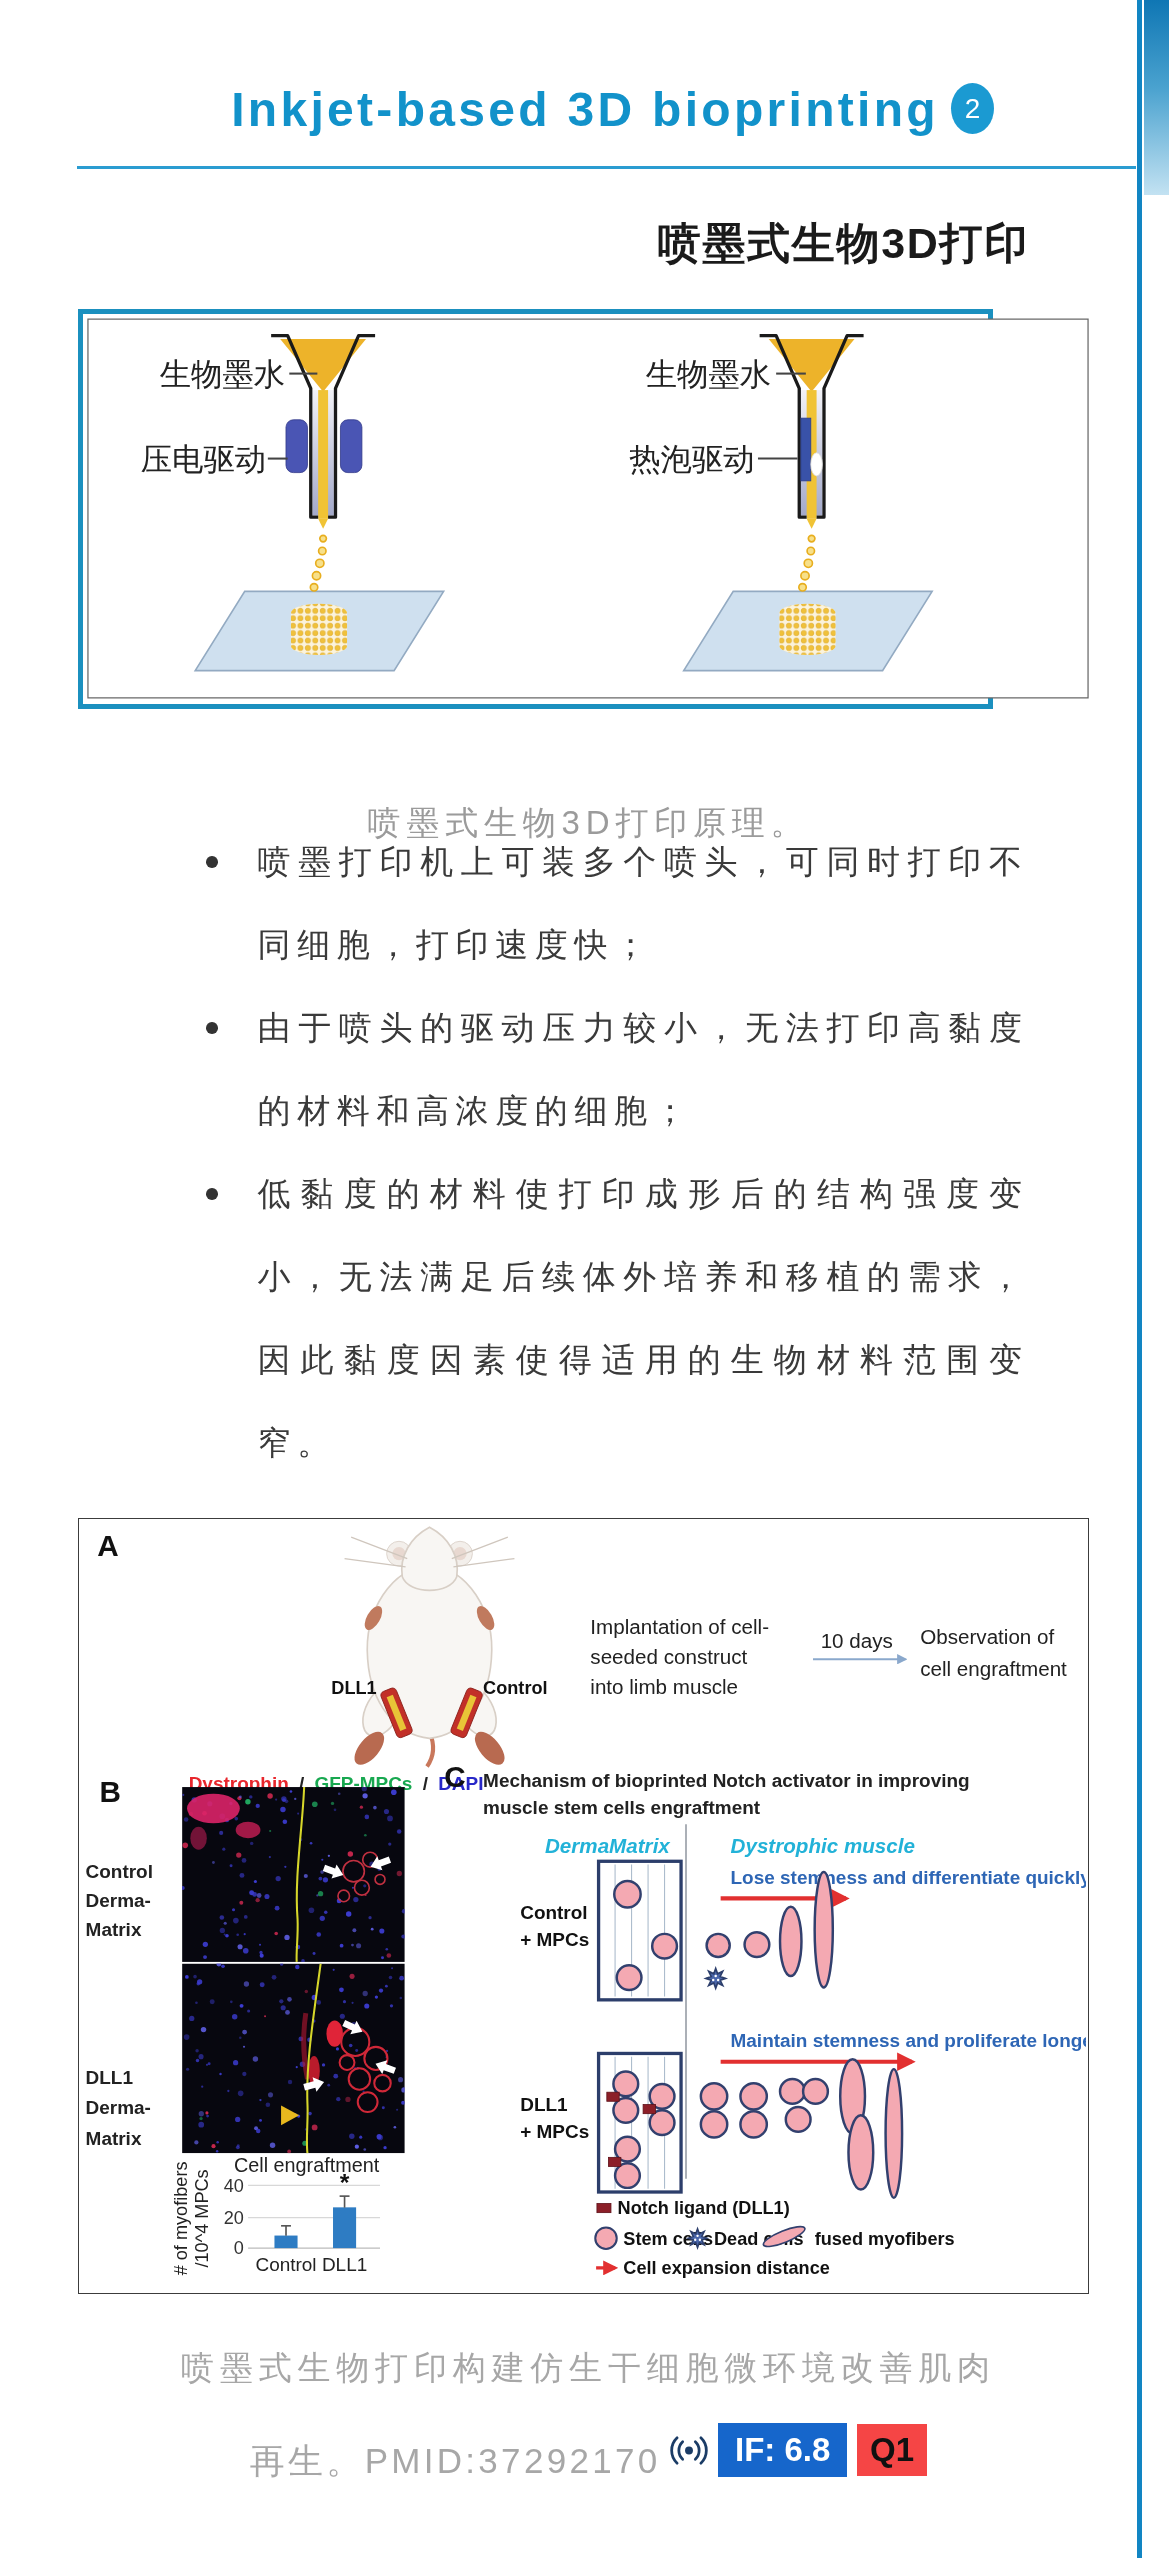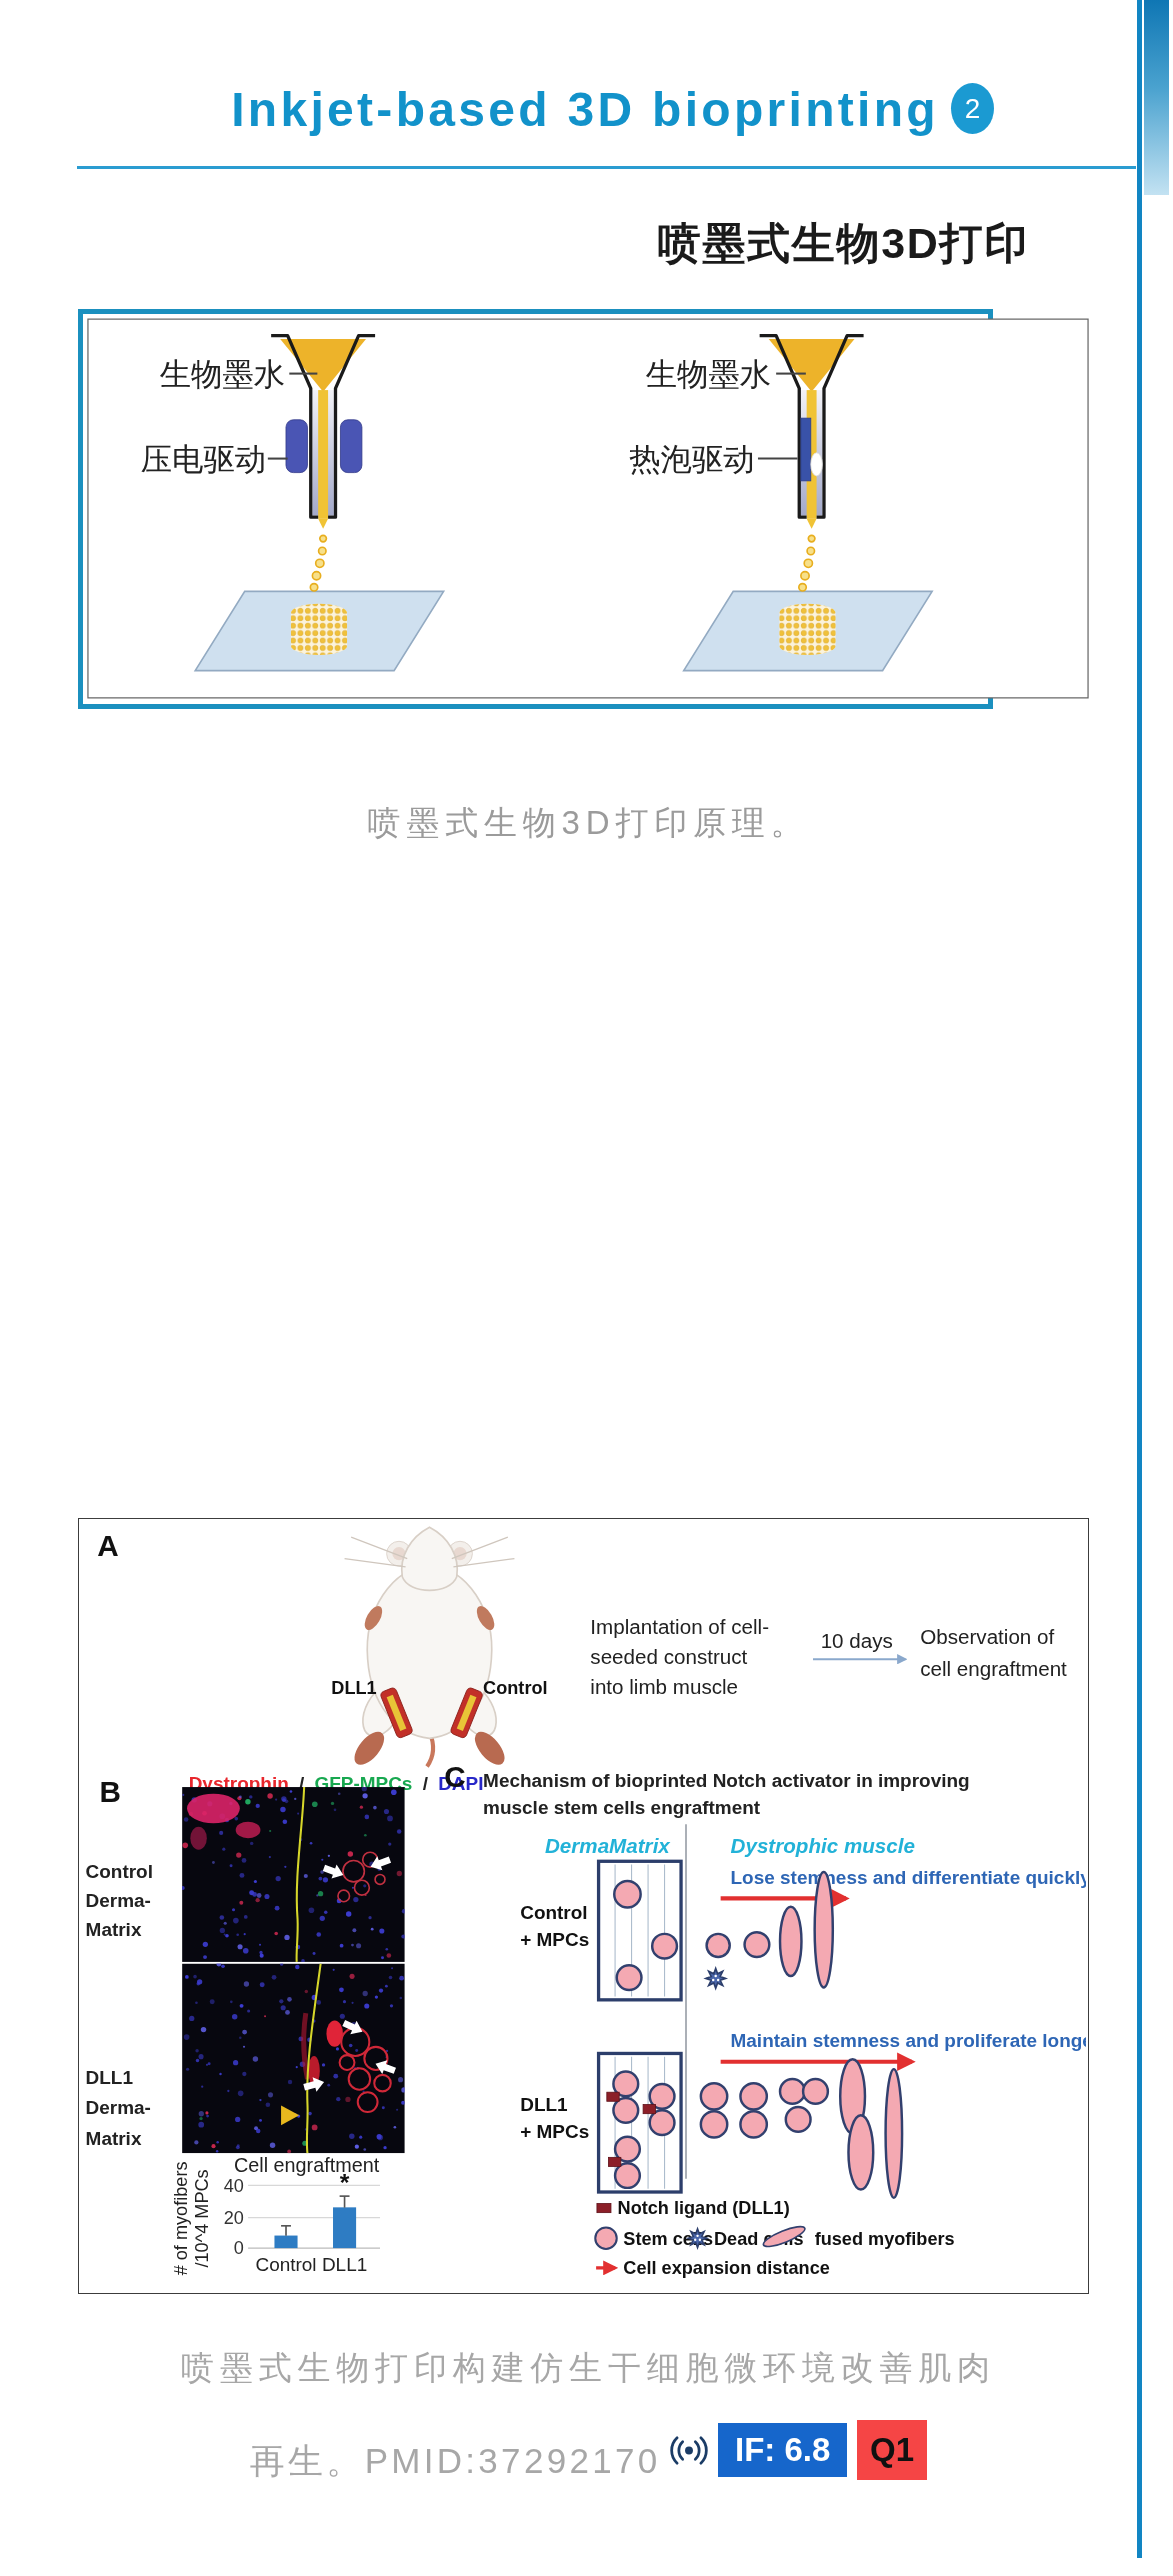--- a/index.html
+++ b/index.html
@@ -31,21 +31,21 @@
                text-align:justify;}
   
   .figure-box{left:78px;top:1518px;width:1011px;height:776px;border:1.7px solid #3c3c3c;
               box-sizing:border-box;background:#fff;}
   .fig-cap1{top:2346px;color:#a7a7a7;}
   .fig-cap-row{left:78px;top:2421px;width:1021px;height:58px;display:flex;align-items:center;
                justify-content:center;gap:10px;}
   .fig-cap-text{color:#a7a7a7;font-size:35px;letter-spacing:3.3px;white-space:nowrap;margin-top:23px;}
   .if-badge{background:#1666cb;color:#fff;font-size:33px;font-weight:bold;height:54px;
             display:flex;align-items:center;padding:0 16.5px;}
-  .q-badge{background:#f54545;color:#111;font-size:33px;font-weight:bold;height:60px;
+  .q-badge{background:#f54545;color:#111;font-size:33px;font-weight:bold;height:52px;
            display:flex;align-items:center;padding:0 13.2px;}
   svg text{font-family:"Liberation Sans","DejaVu Sans",sans-serif;}
   .cjk-serif{font-family:"Liberation Serif","DejaVu Serif",serif;}
 </style>
 </head>
 <body>
 
 <div class="page">
 
   <div class="abs side-line"></div>
@@ -118,20 +118,34 @@
         <line x1="840" y1="72" x2="876" y2="72" stroke="#444" stroke-width="2.5"></line>
         <line x1="818" y1="175" x2="866" y2="175" stroke="#444" stroke-width="2.5"></line>
         <text class="cjk-serif" x="682" y="86" font-size="38" fill="#222">生物墨水</text>
         <text class="cjk-serif" x="662" y="189" font-size="38" fill="#222">热泡驱动</text>
       </g>
     </svg>
   </div>
 
   <div class="abs caption cap1">喷墨式生物3D打印原理。</div>
 
+  <div class="abs bullets">
+    <div class="bullet-row">
+      <span class="bullet-dot"></span>
+      <div class="bullet-text">喷墨打印机上可装多个喷头，可同时打印不同细胞，打印速度快；</div>
+    </div>
+    <div class="bullet-row">
+      <span class="bullet-dot"></span>
+      <div class="bullet-text">由于喷头的驱动压力较小，无法打印高黏度的材料和高浓度的细胞；</div>
+    </div>
+    <div class="bullet-row">
+      <span class="bullet-dot"></span>
+      <div class="bullet-text">低黏度的材料使打印成形后的结构强度变小，无法满足后续体外培养和移植的需求，因此黏度因素使得适用的生物材料范围变窄。</div>
+    </div>
+  </div>
 
   <div class="abs figure-box">
     <svg width="1007" height="772" viewBox="0 0 1221 936">
       <defs>
         <marker id="arrR" viewBox="0 0 10 10" refX="8" refY="5" markerWidth="4.5" markerHeight="4.5" orient="auto">
           <path d="M0,0 L10,5 L0,10 Z" fill="#e23030"></path>
         </marker>
         <marker id="arrS" viewBox="0 0 10 10" refX="8" refY="5" markerWidth="5" markerHeight="5" orient="auto">
           <path d="M0,0 L10,5 L0,10 Z" fill="#8aa8cc"></path>
         </marker>

